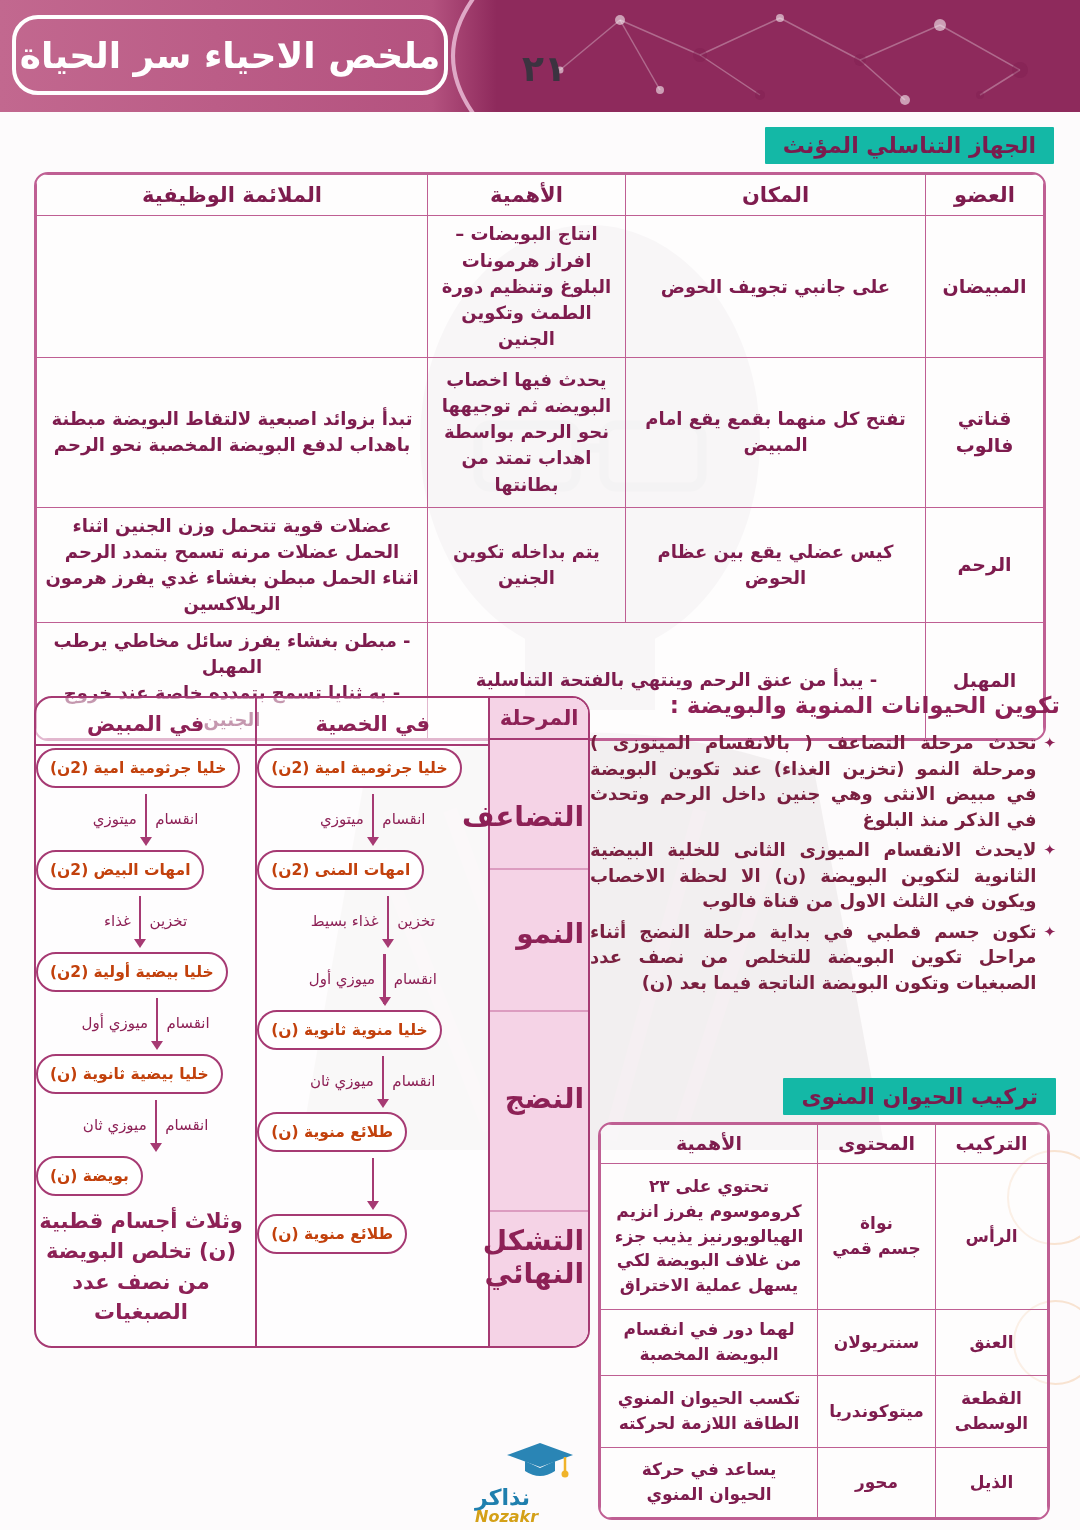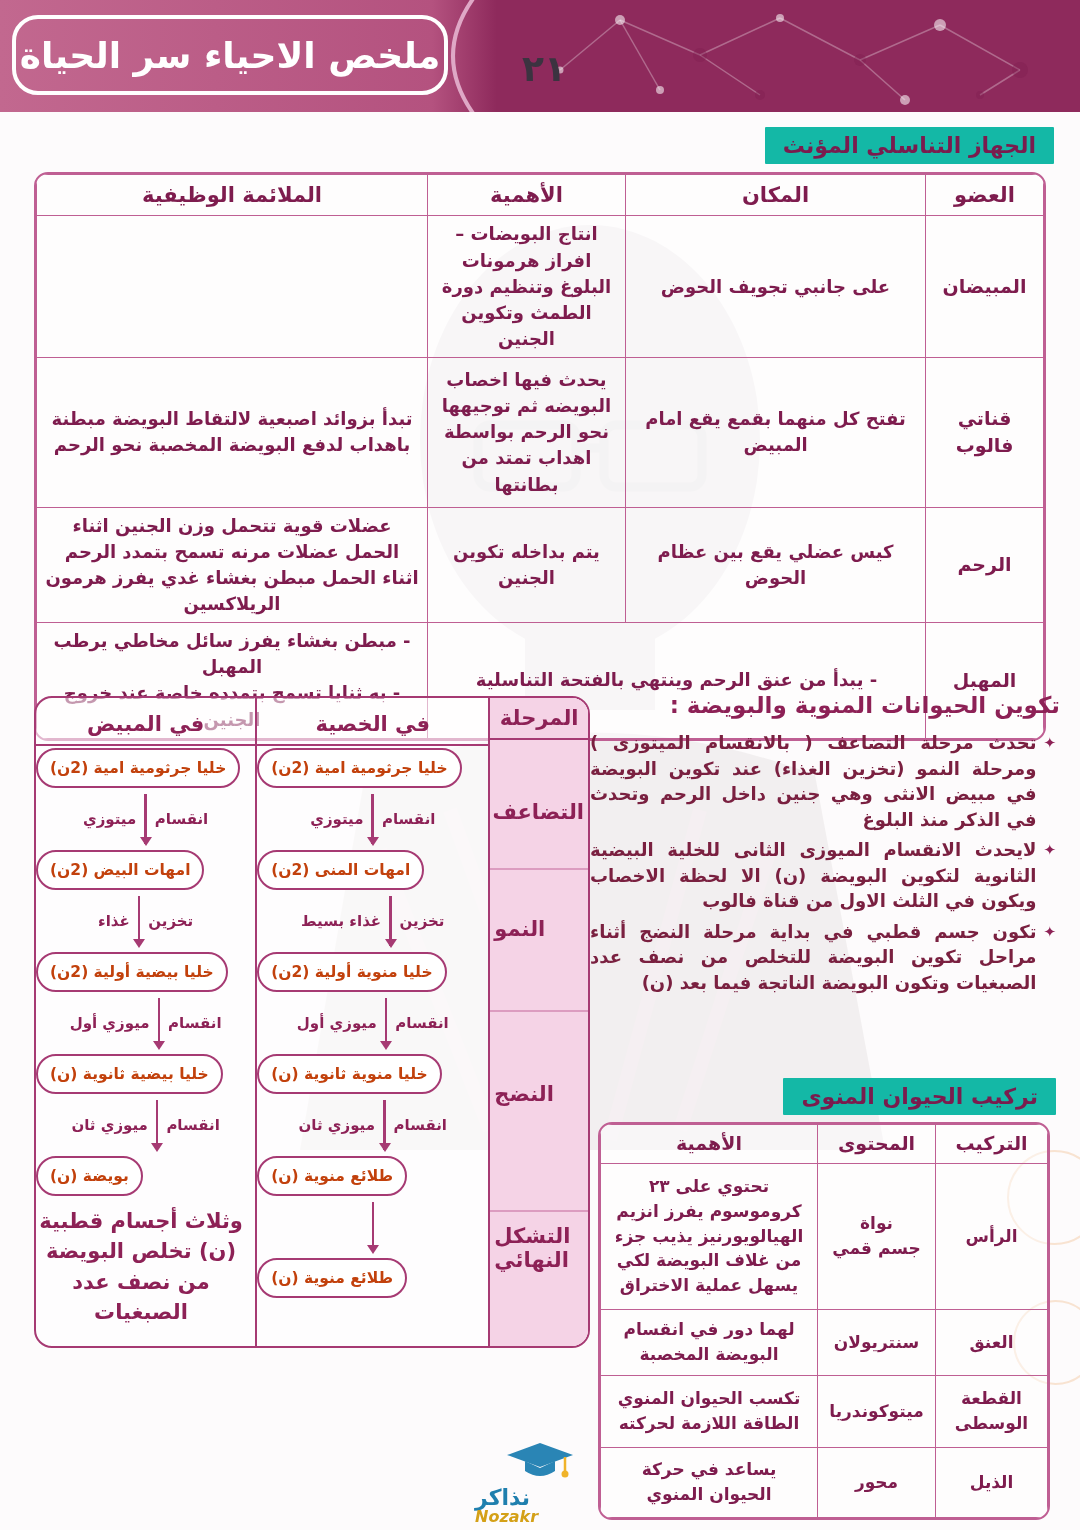--- a/index.html
+++ b/index.html
@@ -54,32 +54,32 @@
 
   
   .chart { position:absolute; top:696px; left:34px; width:556px; height:652px;
     border:2.5px solid #a63a73; border-radius:18px; display:flex; overflow:hidden; background:rgba(255,255,255,0.55); }
   .chart-col { border-left:2px solid #a63a73; }
   .chart-col:last-child { border-left:none; }
   .chart-head { width:100%; height:42px; flex:0 0 42px; display:flex; align-items:center; justify-content:center;
     font-size:21px; font-weight:bold; color:#8d2156; border-bottom:2px solid #a63a73; }
   .stage-col { width:100px; background:#f5d3e6; position:relative; }
   .stage-col .chart-head { background:#f5d3e6; }
-  .stage-label { position:absolute; width:100%; text-align:left; font-size:21px; font-weight:bold; color:#8d2156; padding:0 4px; }
+  .stage-label { position:absolute; width:100%; text-align:right; font-size:28px; font-weight:bold; color:#8d2156; padding:0 4px; }
   .s0 { top:102px; } .s1 { top:219px; } .s2 { top:384px; } .s3 { top:526px; }
   .stage-sep { position:absolute; left:0; right:0; height:2px; background:#dc9cc0; }
   .sep0 { top:170px; } .sep1 { top:312px; } .sep2 { top:512px; }
   .flow-col { display:flex; flex-direction:column; align-items:flex-end; padding-top:6px; }
   .testis-col { width:234px; }
   .ovary-col { width:220px; }
   .node { min-height:40px; border:2.5px solid #a63a73; border-radius:22px; background:#ffffff;
     display:flex; align-items:center; justify-content:center; padding:3px 12px;
     font-size:15.5px; font-weight:bold; color:#c2410c; margin:2px 0; max-width:94%; text-align:center; }
   .arrowrow { height:58px; flex:0 0 58px; display:flex; align-items:center; justify-content:center; gap:8px; width:100%; }
-  .alabel { font-size:15px; font-weight:bold; color:#8d2156; }
+  .alabel { font-size:15px; font-weight:normal; color:#8d2156; }
   .aline { position:relative; width:2.5px; height:50px; background:#a63a73; flex:0 0 2.5px; }
   .aline::after { content:''; position:absolute; bottom:-2px; left:-4.5px;
     border-left:6px solid transparent; border-right:6px solid transparent; border-top:9px solid #a63a73; }
   .ovary-note { width:210px; margin-top:8px; text-align:center; font-size:21px; font-weight:bold; color:#8d2156; line-height:1.45; }
 
   
   .doodle { position:absolute; border:2px solid rgba(230,140,60,0.22); border-radius:50%; }
   .d1 { right:-22px; top:1150px; width:95px; height:95px; }
   .d2 { right:-18px; top:1300px; width:85px; height:85px; }
 
@@ -227,21 +227,20 @@
         <span class="alabel">انقسام</span>
         <span class="aline"></span>
         <span class="alabel">ميتوزي</span>
       </div>
       <div class="node">امهات المنى  (2ن)</div>
       <div class="arrowrow">
         <span class="alabel">تخزين</span>
         <span class="aline"></span>
         <span class="alabel">غذاء بسيط</span>
       </div>
-      <div class="node">خليا منوية أولية (2ن)</div>
       <div class="arrowrow">
         <span class="alabel">انقسام</span>
         <span class="aline"></span>
         <span class="alabel">ميوزي أول</span>
       </div>
       <div class="node">خليا منوية ثانوية (ن)</div>
       <div class="arrowrow">
         <span class="alabel">انقسام</span>
         <span class="aline"></span>
         <span class="alabel">ميوزي ثان</span>

